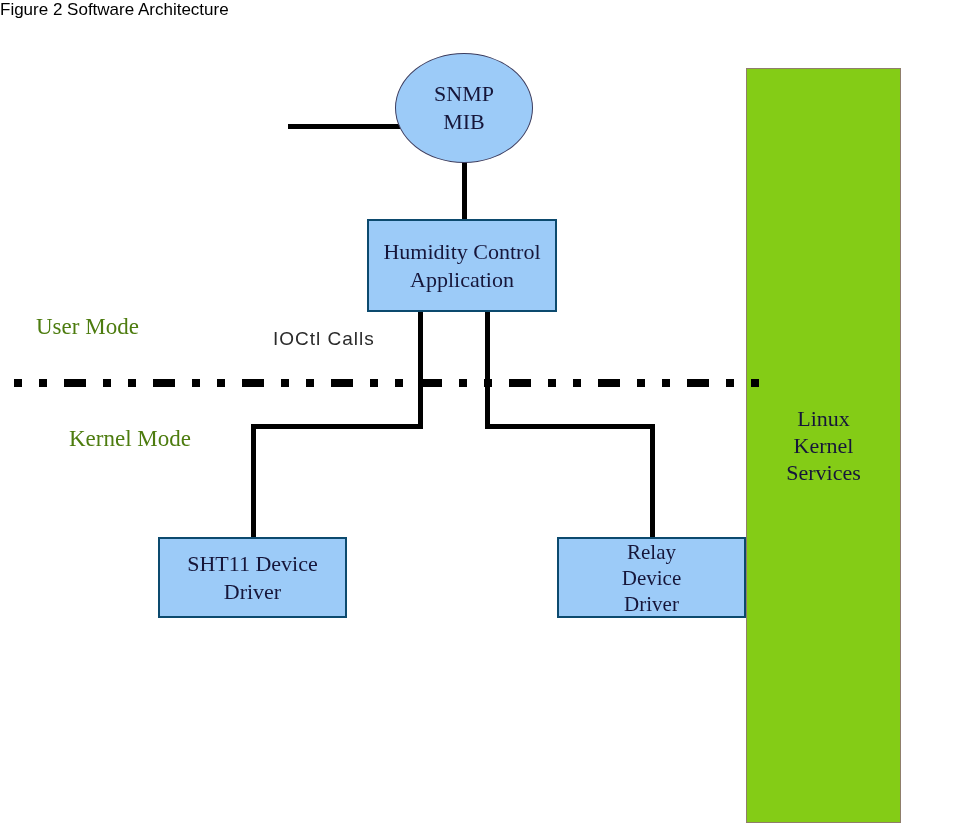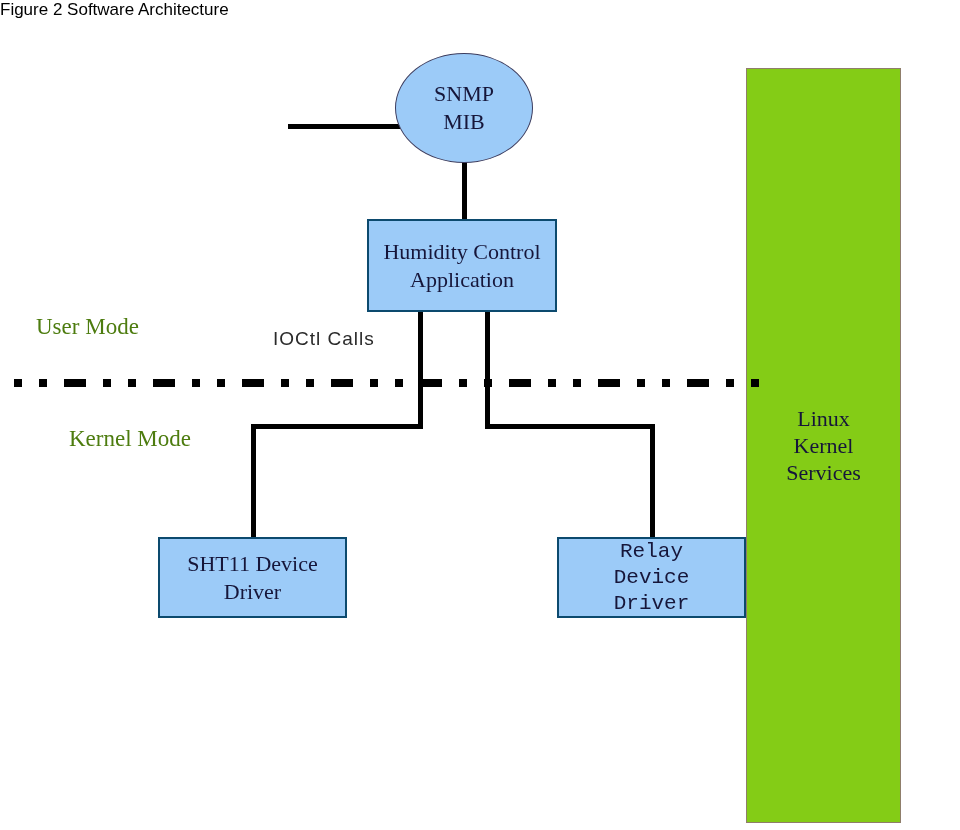--- a/index.html
+++ b/index.html
@@ -75,21 +75,21 @@
     border-radius: 50%;
     border: 1px solid #3c3c5e;
   }
   .rect {
     border: 2px solid #0c4a6e;
   }
   .node-apache   { left: 120px; top: 58px;  width: 172px; height: 135px; }
   .node-snmp     { left: 395px; top: 53px;  width: 138px; height: 110px; }
   .node-humidity { left: 367px; top: 219px; width: 190px; height: 93px; }
   .node-sht11    { left: 158px; top: 537px; width: 189px; height: 81px; }
-  .node-relay    { left: 557px; top: 537px; width: 189px; height: 81px; font-family: Liberation Mono, monospace; }
+  .node-relay    { left: 557px; top: 537px; width: 189px; height: 81px; }
   .node-relay .node-label { line-height: 26px; font-size: 21px; }
   .node-linux {
     left: 746px; top: 68px; width: 155px; height: 755px;
     background: #84cc16;
     border: 1px solid #8f7e6b;
     z-index: 0;
   }
   .node-linux .node-label { line-height: 27px; }
   
   .mode-label {

